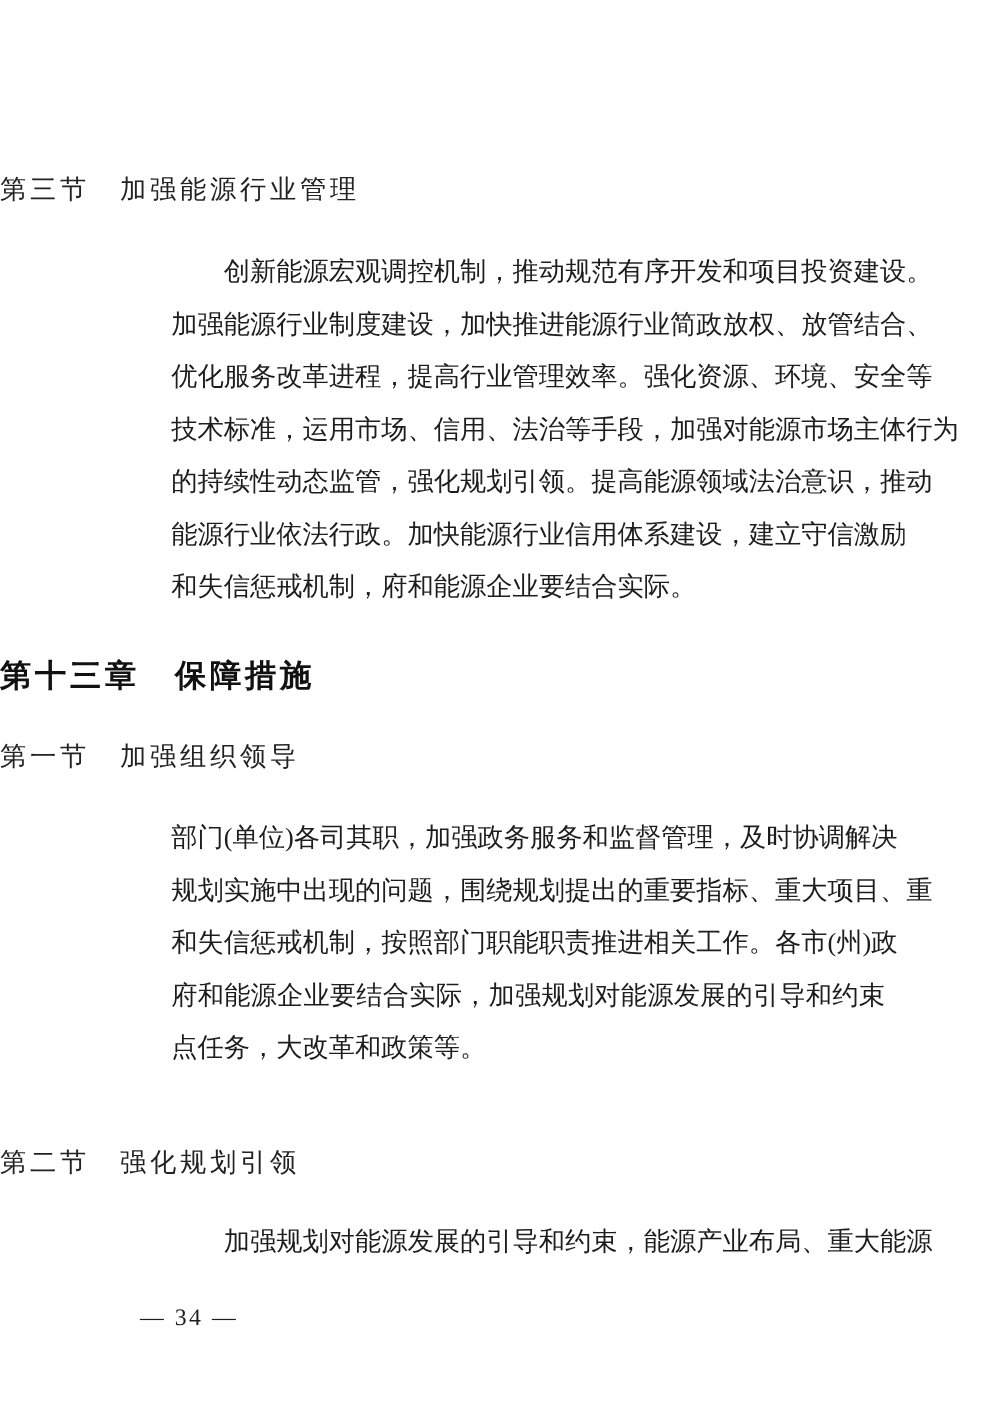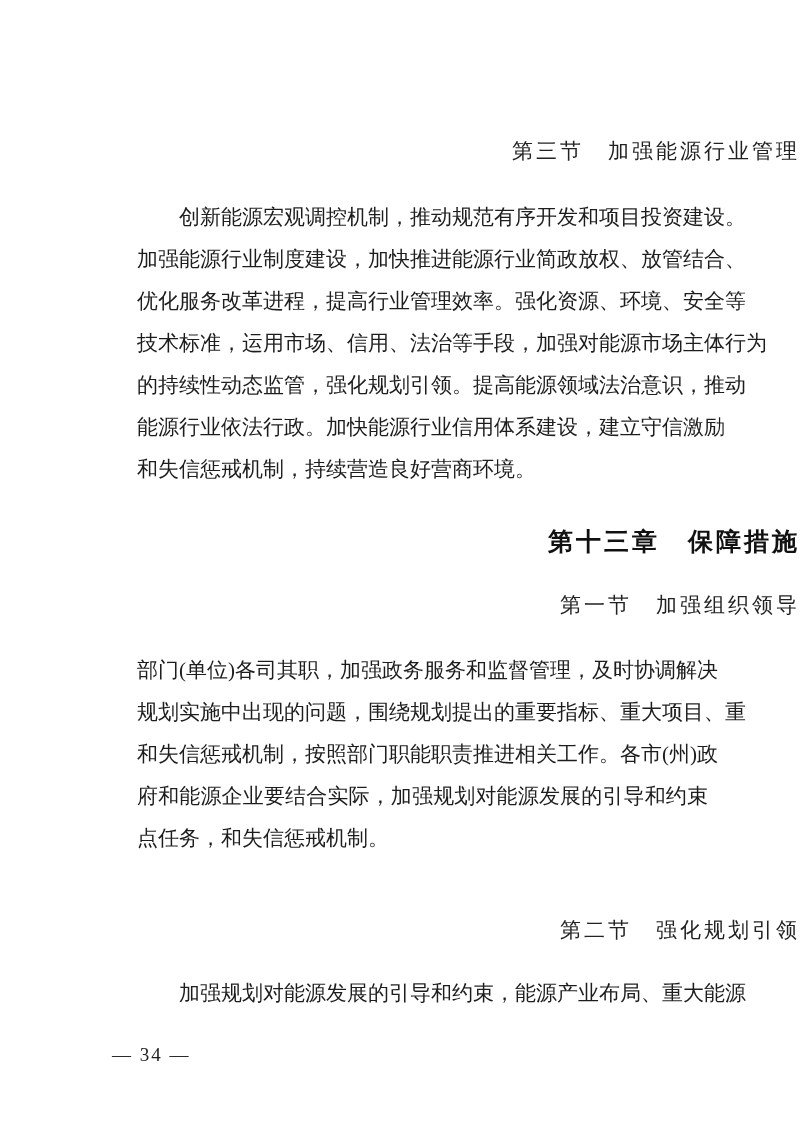--- a/index.html
+++ b/index.html
@@ -14,21 +14,21 @@
     background: #ffffff;
     overflow: hidden;
     font-family: "Liberation Serif", "DejaVu Serif", serif;
     color: #1d1d1d;
   }
   
   .heading {
     position: absolute;
     left: 0;
     width: 800px;
-    text-align: right;
+    text-align: left;
     margin: 0;
     padding: 0;
     font-weight: normal;
   }
   .section-heading {
     font-size: 21px;
     line-height: 30px;
     letter-spacing: 3px;
     color: #222222;
   }
@@ -80,33 +80,33 @@
 
   <h3 class="heading section-heading" style="top:136px">第三节　加强能源行业管理</h3>
 
   <div class="para" style="top:196px">
     <div class="line indent">创新能源宏观调控机制，推动规范有序开发和项目投资建设。</div>
     <div class="line">加强能源行业制度建设，加快推进能源行业简政放权、放管结合、</div>
     <div class="line">优化服务改革进程，提高行业管理效率。强化资源、环境、安全等</div>
     <div class="line">技术标准，运用市场、信用、法治等手段，加强对能源市场主体行为</div>
     <div class="line">的持续性动态监管，强化规划引领。提高能源领域法治意识，推动</div>
     <div class="line">能源行业依法行政。加快能源行业信用体系建设，建立守信激励</div>
-    <div class="line last">和失信惩戒机制，持续营造良好营商环境。</div>
+    <div class="line last">和失信惩戒机制，府和能源企业要结合实际。</div>
   </div>
 
   <h2 class="heading chapter-heading" style="top:523px">第十三章　保障措施</h2>
 
   <h3 class="heading section-heading" style="top:590px">第一节　加强组织领导</h3>
 
   <div class="para" style="top:649px">
     <div class="line">部门(单位)各司其职，加强政务服务和监督管理，及时协调解决</div>
     <div class="line">规划实施中出现的问题，围绕规划提出的重要指标、重大项目、重</div>
     <div class="line">和失信惩戒机制，按照部门职能职责推进相关工作。各市(州)政</div>
     <div class="line">府和能源企业要结合实际，加强规划对能源发展的引导和约束</div>
-    <div class="line last">点任务，和失信惩戒机制。</div>
+    <div class="line last">点任务，大改革和政策等。</div>
   </div>
 
   <h3 class="heading section-heading" style="top:915px">第二节　强化规划引领</h3>
 
   <div class="para" style="top:972px">
     <div class="line indent">加强规划对能源发展的引导和约束，能源产业布局、重大能源</div>
   </div>
 
   <div class="page-number">— 34 —</div>
 

